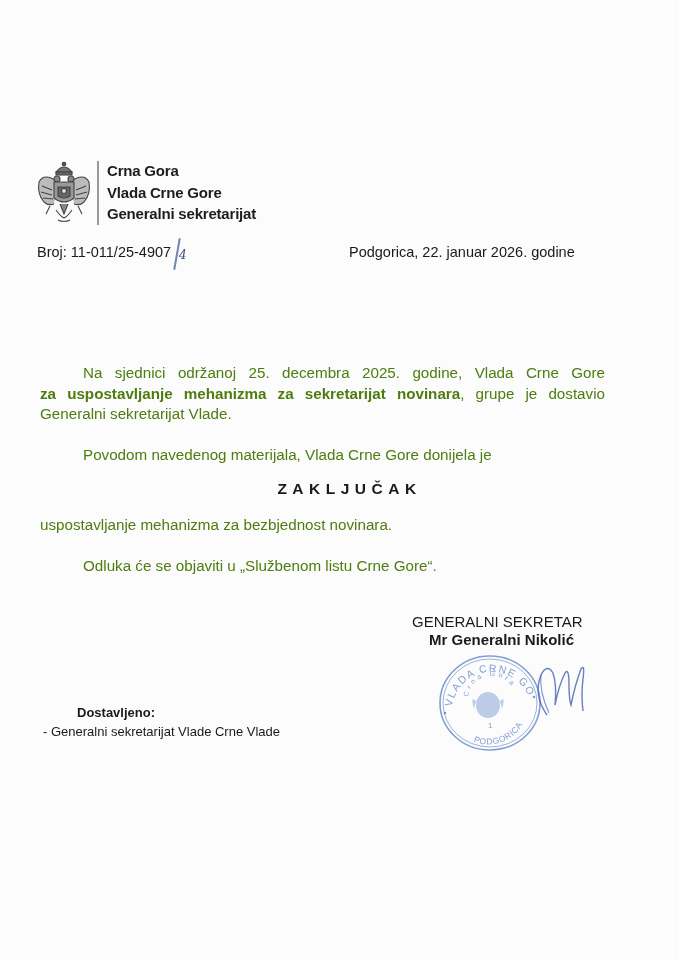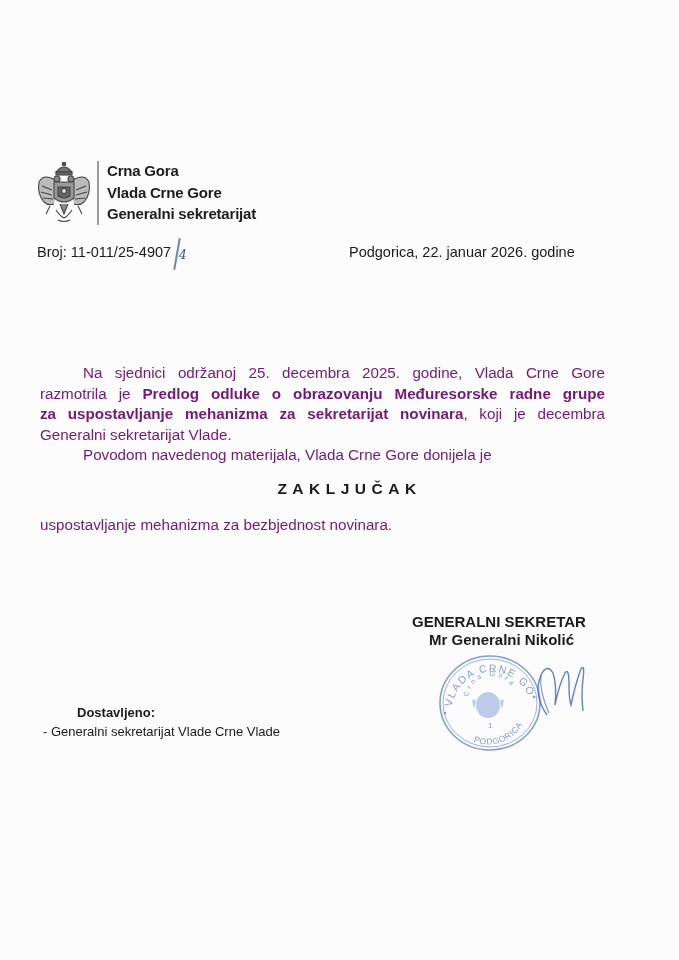--- a/index.html
+++ b/index.html
@@ -71,21 +71,21 @@
       font-size: 14.5px;
       white-space: nowrap;
     }
 
     
     .para {
       left: 40px;
       width: 565px;
       font-size: 15.2px;
       line-height: 20.6px;
-      color: #701a75;
+      color: #4d7c0f;
     }
     .p1 { top: 363px; }
     .line { white-space: nowrap; display: block; }
     .justify {
       text-align: justify;
       text-align-last: justify;
     }
     .indent { padding-left: 43px; }
     .b { font-weight: bold; }
 
@@ -102,21 +102,21 @@
       box-sizing: border-box;
     }
 
     .p3 { top: 515px; }
     .p4 { top: 556px; }
 
     
     .sig-title {
       left: 412px; top: 612px;
       font-size: 15px;
-      font-weight: bold;
+      font-weight: normal;
       white-space: nowrap;
       line-height: 19px;
     }
     .sig-name {
       left: 429px; top: 631px;
       font-size: 15px;
       font-weight: bold;
       white-space: nowrap;
     }
 
@@ -183,35 +183,37 @@
   <div class="abs ref-line">
     <span>Broj:</span>
     <span>11-011/25-4907</span><span style="display:inline-block;width:6px;"></span><span class="ref-mark">4</span>
   </div>
   <div class="abs slash-mark"></div>
 
   <div class="abs date-line">Podgorica, 22. januar 2026. godine</div>
 
   <div class="abs para p1">
     <span class="line justify indent">Na sjednici održanoj 25. decembra 2025. godine, Vlada Crne Gore</span>
-    <span class="line justify"><span>razmotrila je </span><span class="b">Predlog odluke  o obrazovanju Međuresorske radne grupe</span></span>
-    <span class="line justify"><span class="b">za uspostavljanje mehanizma za sekretarijat novinara</span><span>, koji je decembra</span></span>
+    <span class="line justify"><span class="b">za uspostavljanje mehanizma za sekretarijat novinara</span><span>, grupe je dostavio</span></span>
     <span class="line">Generalni sekretarijat Vlade.</span>
   </div>
 
   <div class="abs para p2">
     <span class="line indent">Povodom navedenog materijala, Vlada Crne Gore donijela je</span>
   </div>
 
   <div class="abs title-z">ZAKLJUČAK</div>
 
   <div class="abs para p3">
     <span class="line">uspostavljanje mehanizma za bezbjednost novinara.</span>
   </div>
 
+  <div class="abs para p4">
+    <span class="line indent">Odluka će se objaviti u „Službenom listu Crne Gore“.</span>
+  </div>
 
   <div class="abs sig-title">GENERALNI SEKRETAR</div>
   <div class="abs sig-name">Mr Generalni Nikolić</div>
 
   <svg class="abs stamp" viewBox="0 0 120 110">
     <defs>
       <path id="arcTop" d="M22 62 A40 40 0 0 1 98 50"></path>
       <path id="arcInner" d="M38 52 A24 24 0 0 1 82 42"></path>
       <path id="arcBottom" d="M30 88 A40 40 0 0 0 96 72"></path>
     </defs>

